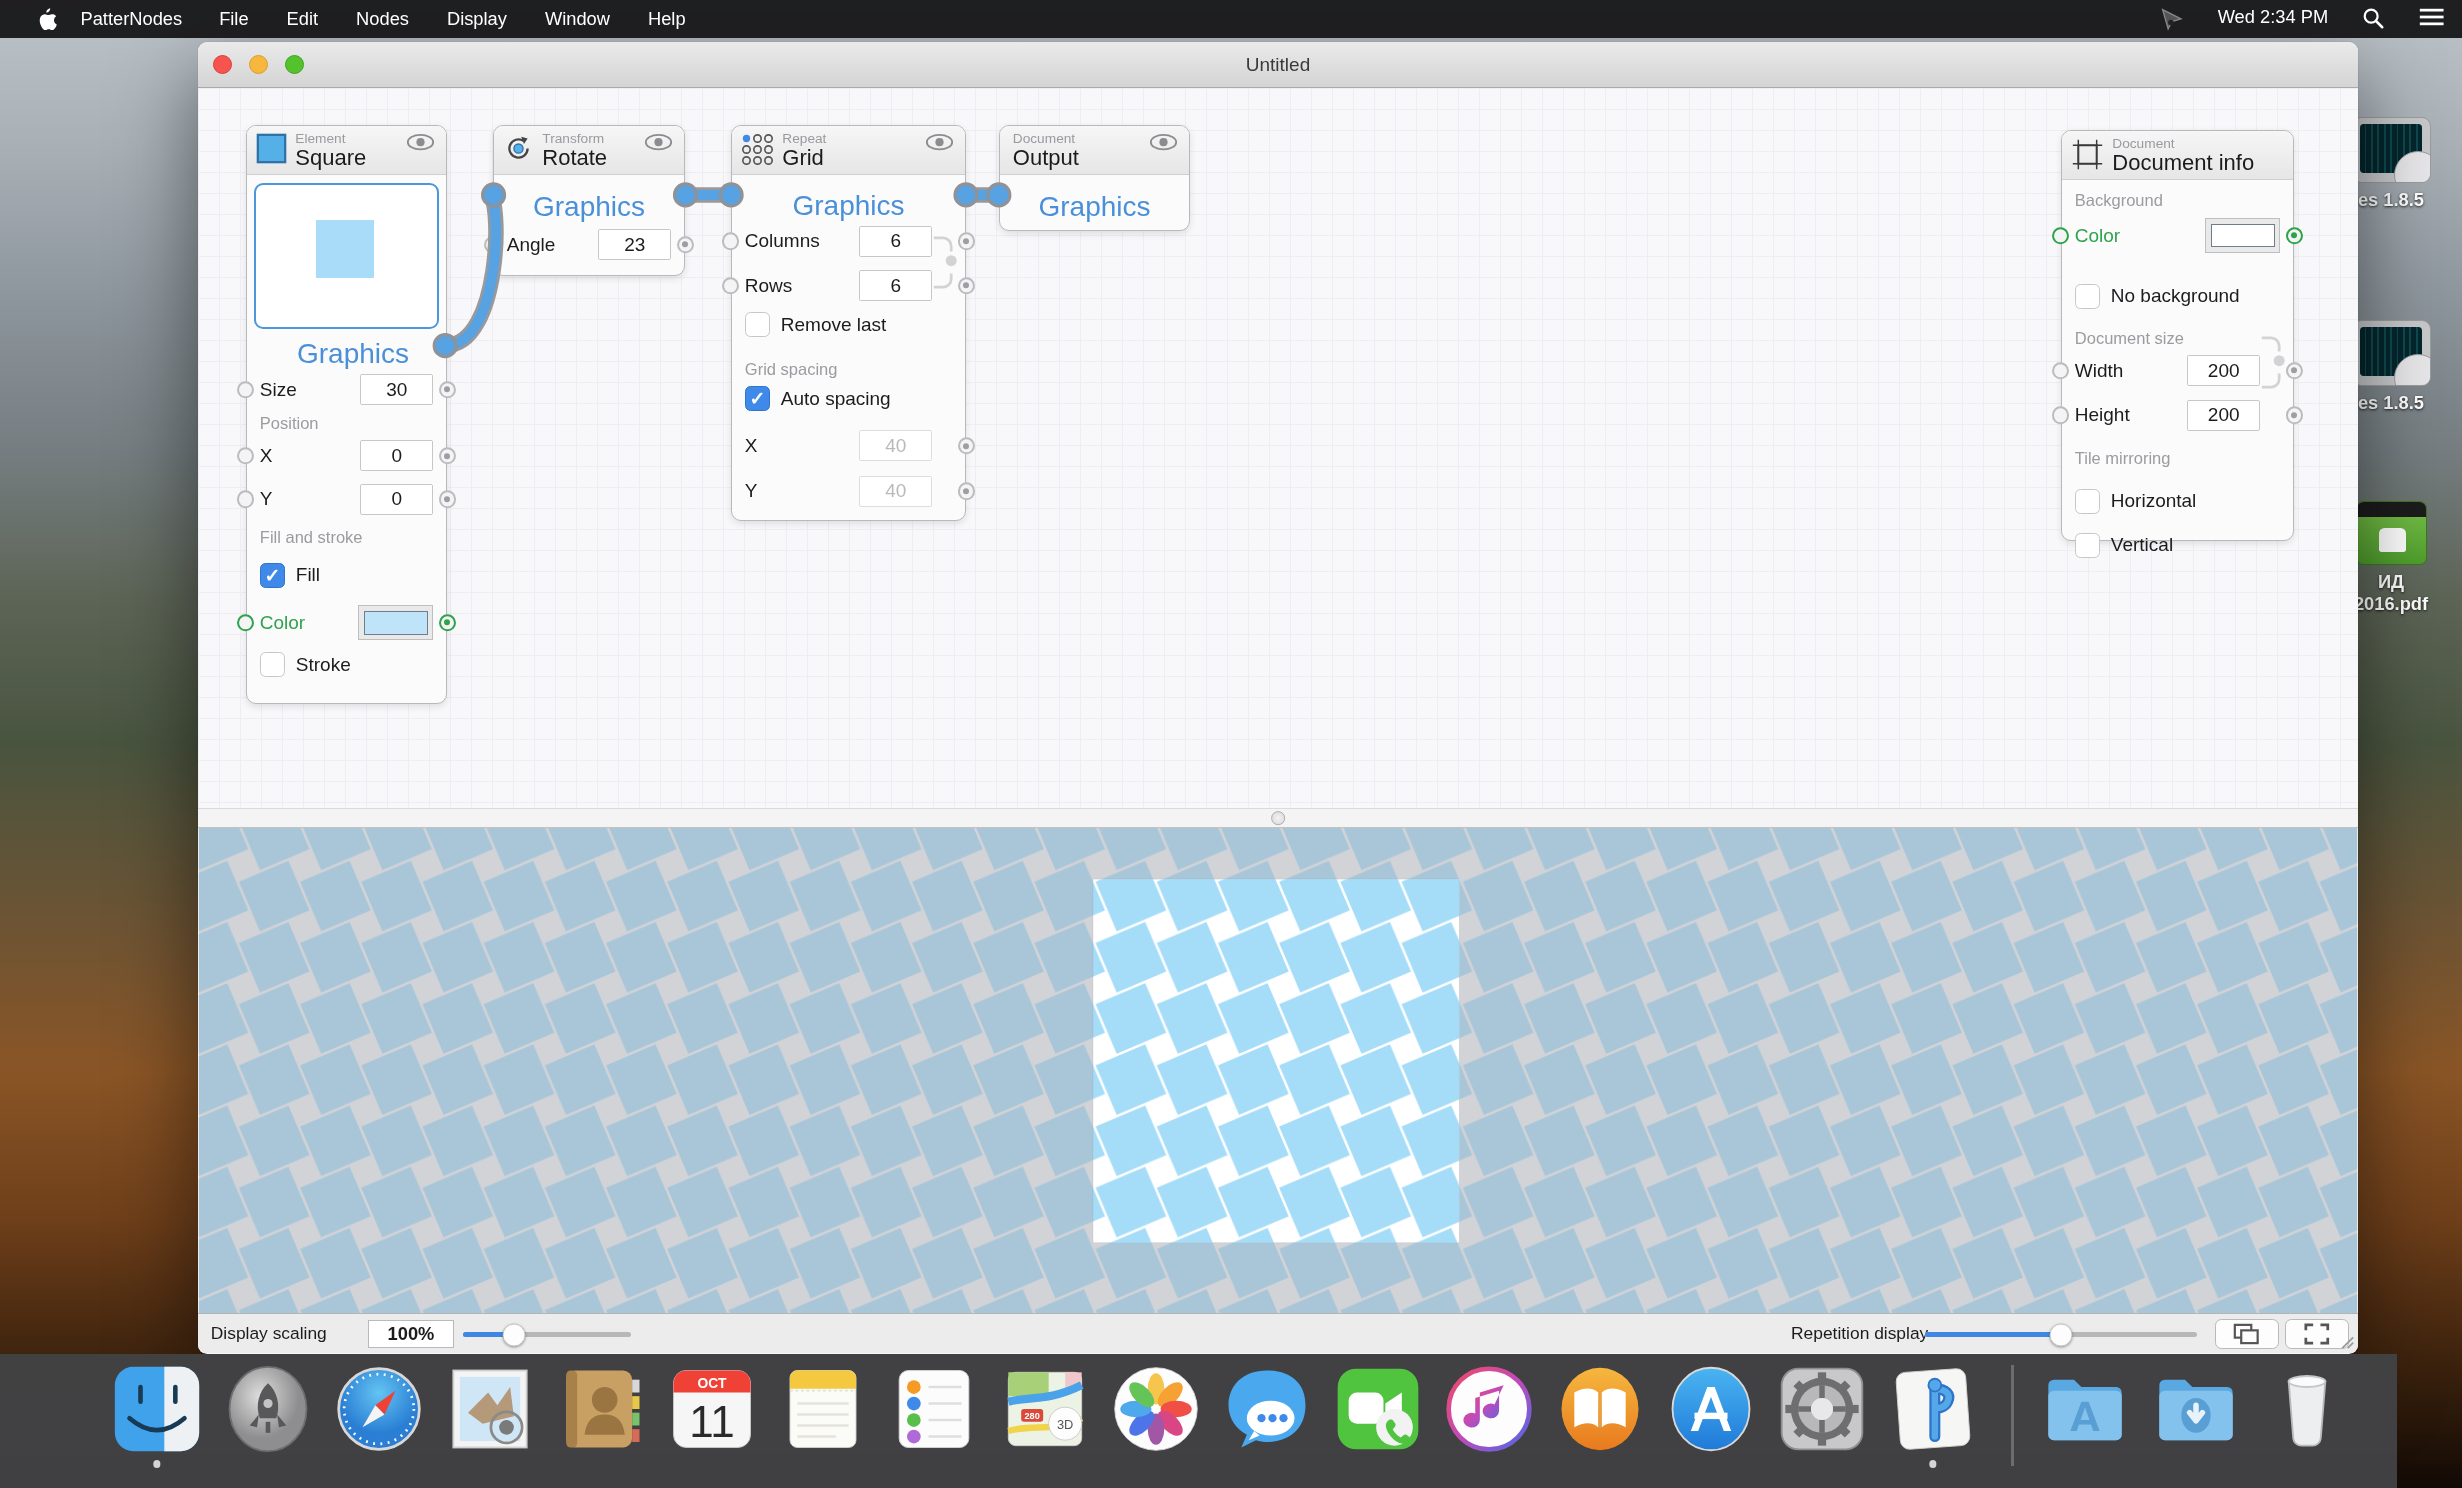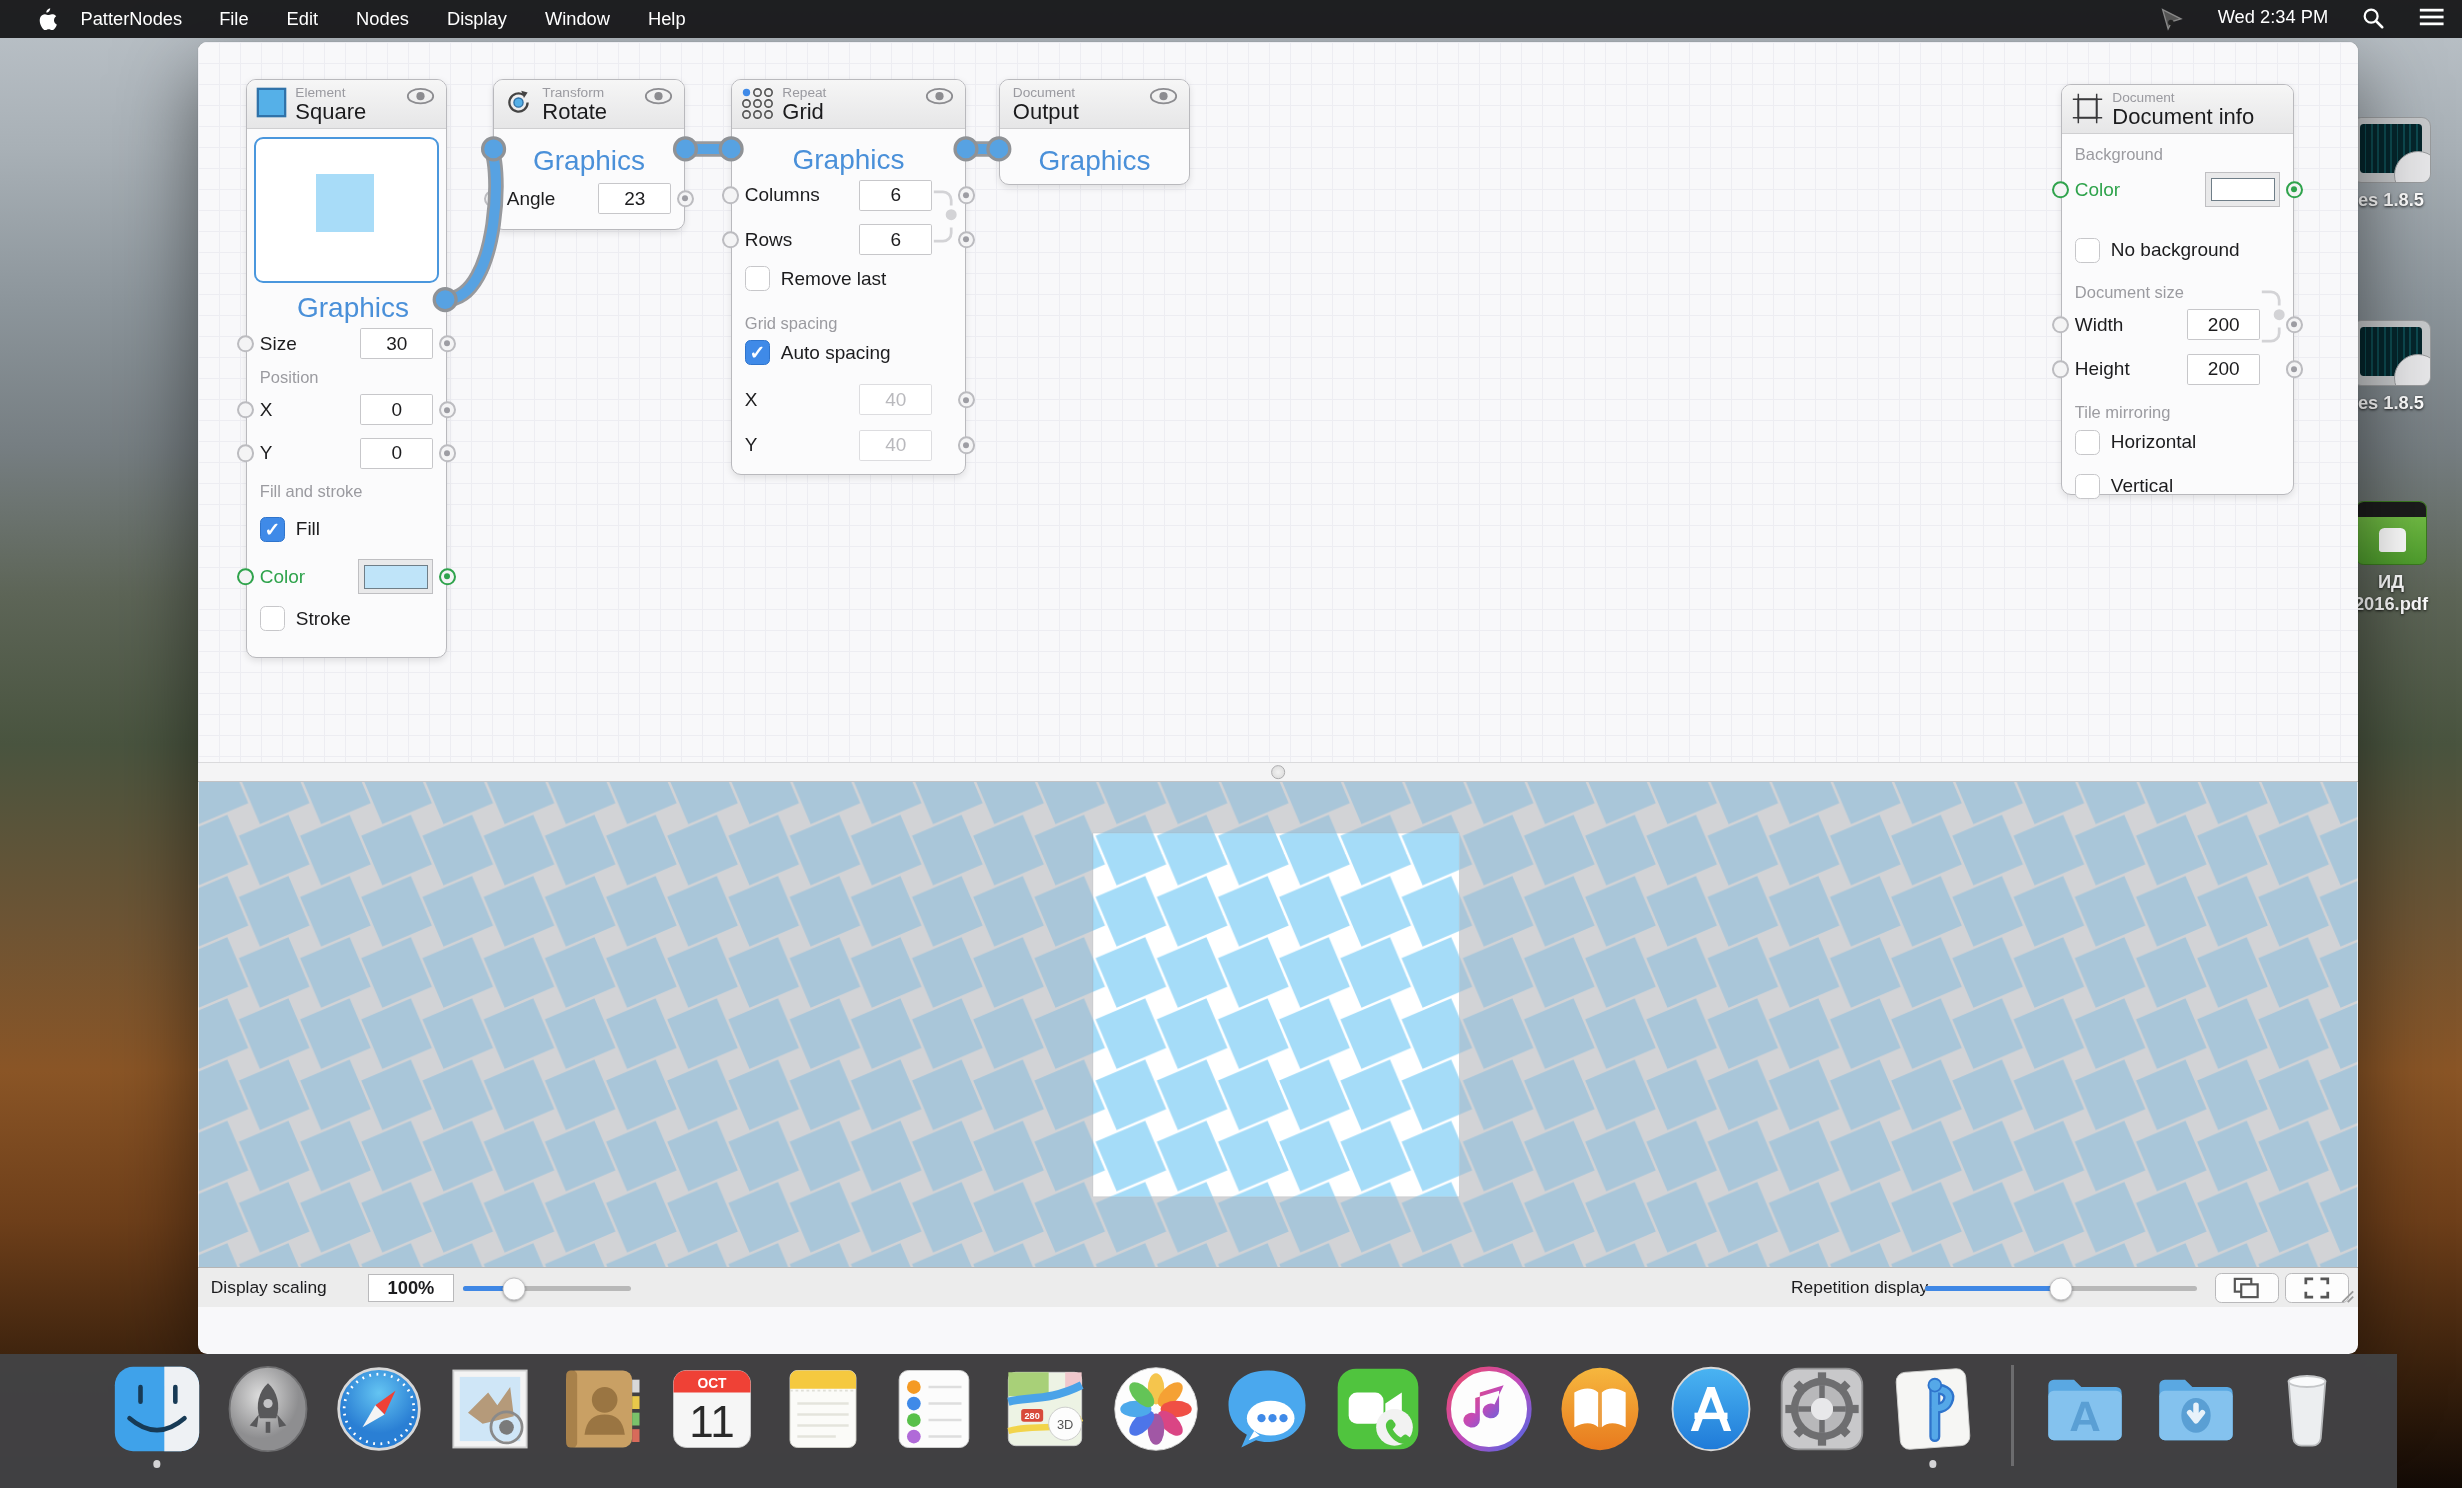--- a/index.html
+++ b/index.html
@@ -147,20 +147,28 @@
         </svg>
       <svg width="27.4" height="22" viewBox="0 0 30 24">
           <rect x="2" y="3" width="26" height="3" fill="#fff"></rect>
           <rect x="2" y="10.5" width="26" height="3" fill="#fff"></rect>
           <rect x="2" y="18" width="26" height="3" fill="#fff"></rect>
         </svg>
     </span>
   </div>
 
   <div class="window">
+    <div class="titlebar">
+      <div class="lights">
+        <span class="light red"></span>
+        <span class="light yellow"></span>
+        <span class="light green"></span>
+      </div>
+      <span class="title">Untitled</span>
+    </div>
 
     <div class="canvas">
 
       <div class="node" style="left:48px; top:37px; width:201px; height:579px;">
         <div class="node-header">
           <span class="hdr-icon"><svg width="31" height="31" viewBox="0 0 34 34">
                 <rect x="2" y="2" width="30" height="30" fill="#55b0e8" stroke="#2f72a8" stroke-width="2.5"></rect>
               </svg></span>
           <span class="hdr-text">
               <div class="hdr-cat">Element</div>
@@ -360,21 +368,21 @@
           <span class="row-label">Height</span>
           <input class="field" style="margin-right: 20px;" value="200">
           <span class="pin pin-r dot"></span>
         </div>
         <svg class="link-icon" style="right:7.3px; top:203px;" width="25.6" height="57" viewBox="0 0 28 62">
             <path d="M2 4 h10 a9 9 0 0 1 9 9 v6" fill="none" stroke="#d3d3d6" stroke-width="3"></path>
             <path d="M2 58 h10 a9 9 0 0 0 9 -9 v-6" fill="none" stroke="#d3d3d6" stroke-width="3"></path>
             <circle cx="21" cy="29" r="6" fill="#d3d3d6"></circle>
           </svg>
         <div class="section" style="margin-top:14.6px;">Tile mirroring</div>
-        <div class="row" style="margin-top:4px; height:33px;">
+        <div class="row" style="margin-top:17px; height:33px;">
           <span class="checkbox"></span>
           <span class="row-label">Horizontal</span>
         </div>
         <div class="row" style="margin-top:11px; height:33px;">
           <span class="checkbox"></span>
           <span class="row-label">Vertical</span>
         </div>
       </div>
 
       <svg width="2160" height="720" style="position:absolute; left:0; top:0; pointer-events:none;" viewBox="0 0 2363 788">

